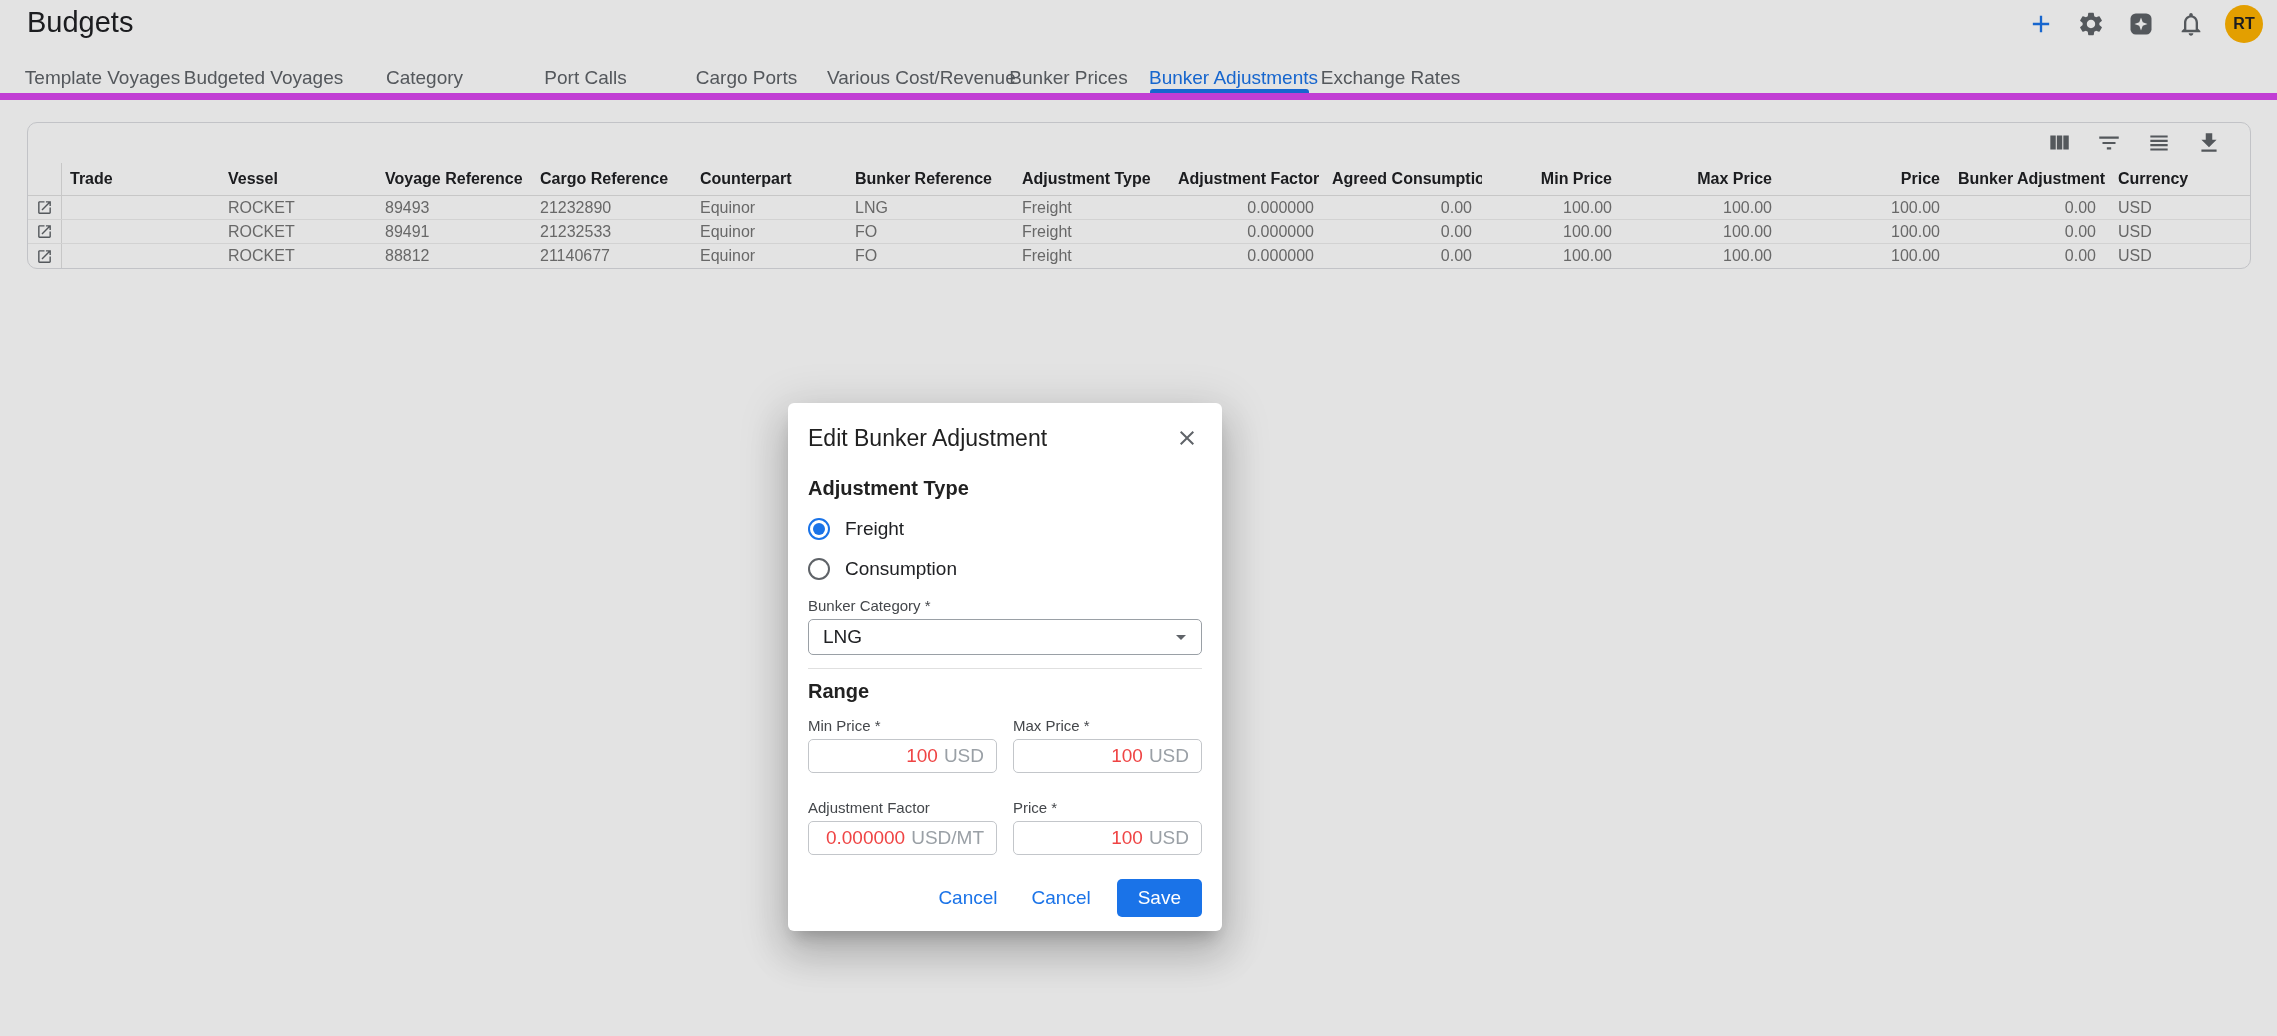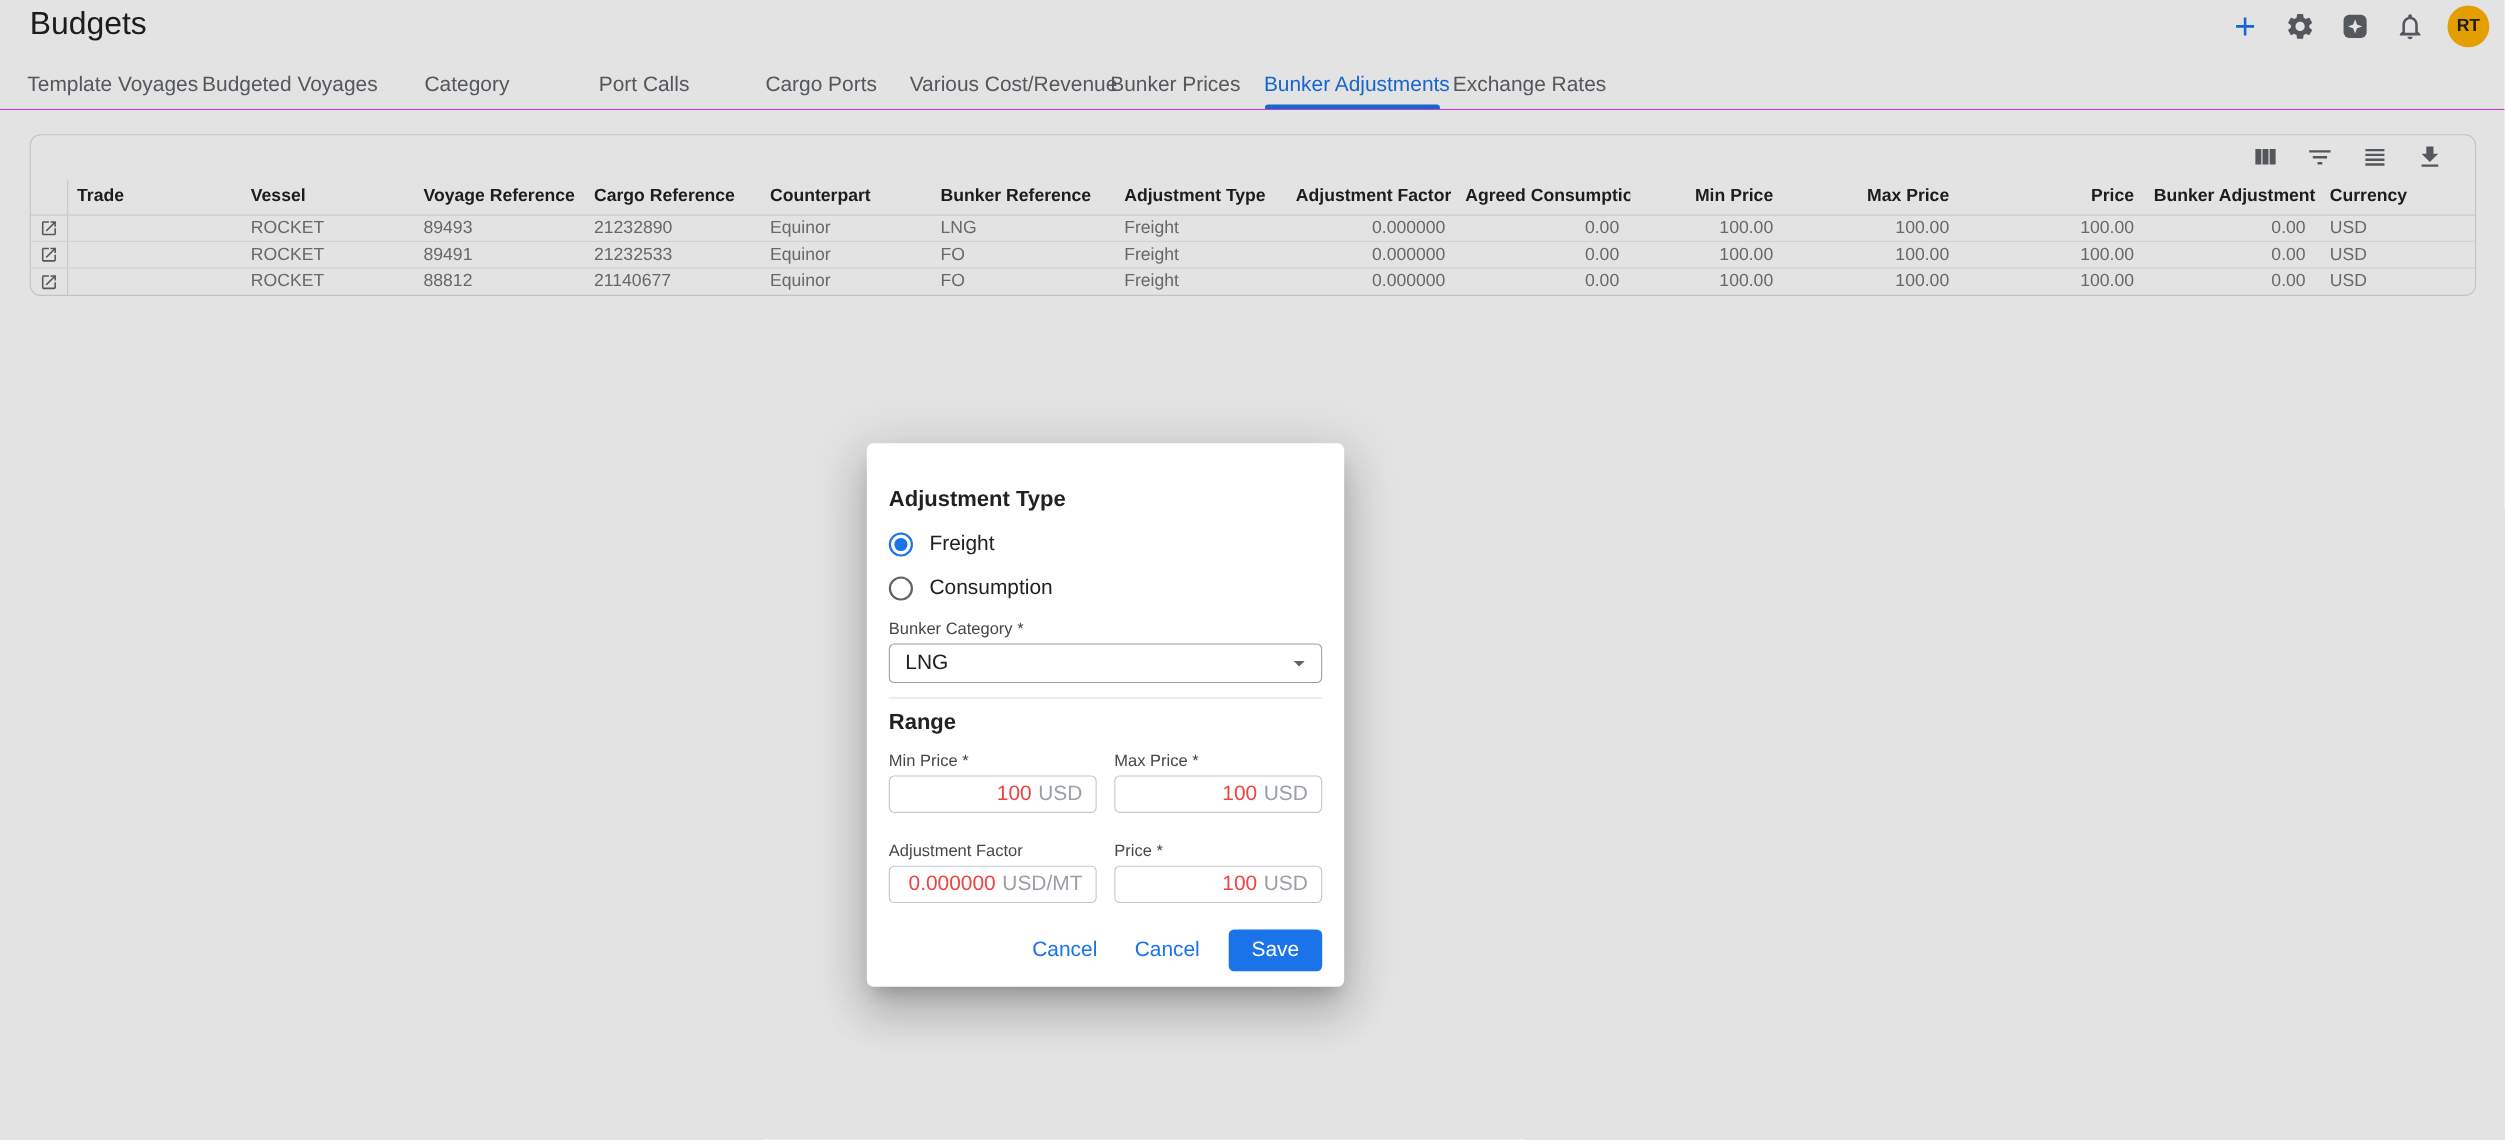--- a/index.html
+++ b/index.html
@@ -15,21 +15,21 @@
   .plan-select svg { width:26px; height:26px; fill:#5f6368; }
   .top-actions { position:absolute; right:14px; top:2px; height:44px; display:flex; align-items:center; gap:6px; }
   .icon-btn { width:44px; height:44px; display:flex; align-items:center; justify-content:center; cursor:pointer; border-radius:50%; }
   .icon-btn svg { width:28px; height:28px; fill:#5f6368; }
   .icon-btn.add svg { fill:#1a73e8; }
   .avatar { width:38px; height:38px; border-radius:50%; display:flex; align-items:center; justify-content:center;
             font-size:16px; font-weight:700; color:#202124; margin-left:6px; cursor:pointer; }
 
   
   .tab-bar { position:absolute; top:56px; left:0; right:0; height:44px; display:flex; padding-left:22px;
-             border-bottom:1px solid #d946ef; background:#fff; }
+             border-bottom:7px solid #d946ef; background:#fff; }
   .tab { width:161px; text-align:center; line-height:43px; font-size:19px; color:#5f6368; cursor:pointer; position:relative; white-space:nowrap; }
   .tab.active { color:#1a73e8; font-weight:500; }
   .tab.active::after { content:""; position:absolute; left:1px; right:1px; bottom:0; height:4px; background:#1a73e8; border-radius:3px 3px 0 0; }
 
   
   .grid-card { position:absolute; left:27px; top:122px; width:2224px; border:1px solid #dadce0; border-radius:10px; background:#fff; }
   .grid-toolbar { height:40px; display:flex; justify-content:flex-end; align-items:center; gap:16px; padding-right:24px; }
   .tool-btn { width:34px; height:34px; display:flex; align-items:center; justify-content:center; cursor:pointer; border-radius:4px; }
   .tool-btn svg { width:26px; height:26px; fill:#5f6368; }
   .grid-head { display:flex; height:33px; align-items:center; border-bottom:1px solid #e0e0e0; }
@@ -226,20 +226,28 @@
           <div class="cell r" style="width: 168px; flex: 0 0 168px;">100.00</div>
           <div class="cell r" style="width: 156px; flex: 0 0 156px;">0.00</div>
           <div class="cell cur" style="width: 147px; flex: 0 0 147px;">USD</div>
         </div>
       </div>
   </div>
 
   <div class="backdrop"></div>
 
   <div class="modal">
+    <div class="modal-header">
+      <div class="modal-title">Edit Bunker Adjustment</div>
+      <div class="close-btn">
+        <svg viewBox="0 0 24 24">
+            <path d="M19 6.41L17.59 5 12 10.59 6.41 5 5 6.41 10.59 12 5 17.59 6.41 19 12 13.41 17.59 19 19 17.59 13.41 12z"></path>
+          </svg>
+      </div>
+    </div>
 
     <div class="section-title mt-sec">Adjustment Type</div>
     <div id="radio-group">
         <div class="radio-row">
           <div class="radio checked"></div>
           <span class="radio-label">Freight</span>
         </div>
         <div class="radio-row">
           <div class="radio"></div>
           <span class="radio-label">Consumption</span>

